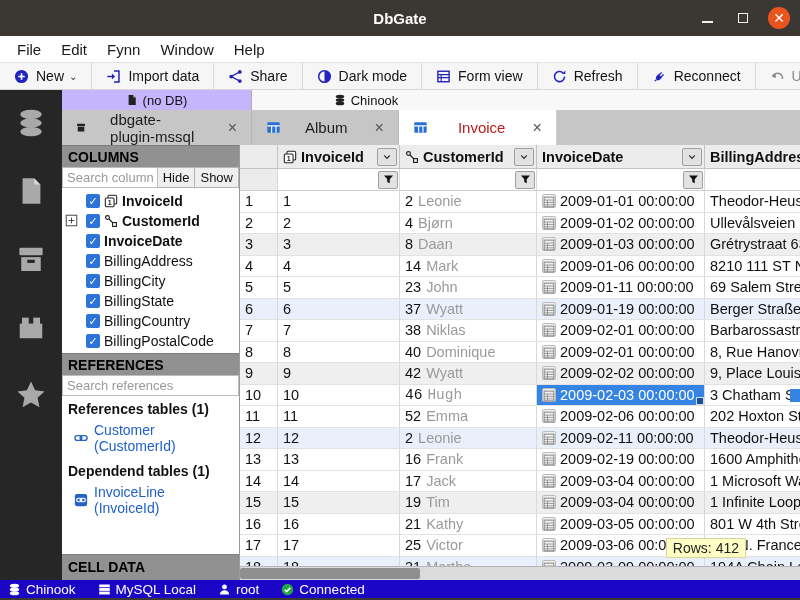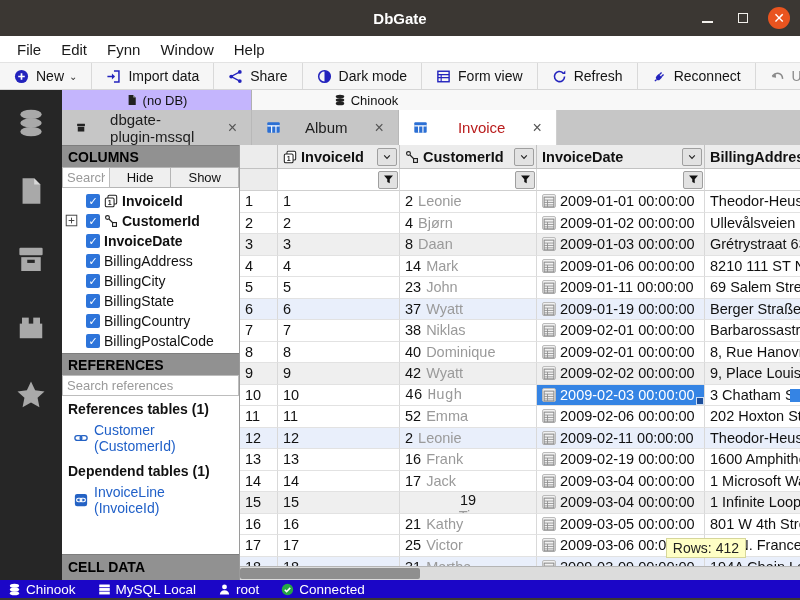--- a/index.html
+++ b/index.html
@@ -55,21 +55,21 @@
   .tab1-w { width:190px; }
 
   .body { flex:1 1 auto; display:flex; min-height:0; }
 
   
   .leftpanel { width:178px; background:#fff; border-right:1px solid #9a9a9a; display:flex; flex-direction:column; flex:0 0 auto; overflow:hidden; }
   .panel-header { background:#919191; color:#000; font-weight:bold; font-size:14px; padding:3px 6px; height:22px; flex:0 0 auto; border-top:1px solid #7e7e7e; }
   .search-row { display:flex; height:21px; flex:0 0 auto; }
   .search-input { flex:1; min-width:0; border:1px solid #bdbdbd; font-size:13px; padding:1px 4px; font-family:inherit; color:#333; }
   .search-input::placeholder { color:#9a9a9a; }
-  .mini-btn { background:#efefef; border:1px solid #b5b5b5; border-left:none; font-size:13px; padding:0 17px; color:#111; }
+  .mini-btn { background:#efefef; border:1px solid #b5b5b5; border-left:none; font-size:13px; padding:0 5px; color:#111; }
   .col-list { padding:3px 0 2px 0; }
   .col-item { height:20px; display:flex; align-items:center; gap:4px; padding-left:24px; position:relative; font-size:14px; }
   .col-item.bold { font-weight:bold; }
   .expander { position:absolute; left:3px; top:3px; width:13px; height:13px; color:#444; }
   .expander svg { width:100%; height:100%; }
   .checkbox { width:14px; height:14px; background:#2d74da; border-radius:2px; color:#fff; font-size:11px; display:flex; align-items:center; justify-content:center; flex:0 0 auto; }
   .key-icon { width:14px; height:14px; color:#222; flex:0 0 auto; }
   .key-icon svg { width:100%; height:100%; }
   .ref-section { padding:2px 4px; }
   .ref-heading { font-weight:bold; font-size:14px; padding:3px 2px; }
@@ -688,21 +688,21 @@
                       <rect x="1.5" y="1.5" width="13" height="13" fill="none" stroke="currentColor" stroke-width="1.4"></rect>
                       <path d="M1.5 5.4h13M1.5 8.6h13M1.5 11.8h13M6 5.4v9.1" stroke="currentColor" stroke-width="1.1" fill="none"></path>
                     </svg></span>
                   <span>2009-03-04 00:00:00</span>
                 </div>
                 <div class="gc" style="width: 200px;">1 Microsoft Way</div>
               </div>
               <div class="g-row stripe-gray">
                 <div class="gc numcol" style="width: 38px;">15</div>
                 <div class="gc" style="width: 122px;">15</div>
-                <div class="gc" style="width: 137px; flex-direction: column;">
+                <div class="gc" style="width: 137px;">
                   <span>19</span>
                   <span class="hint">Tim</span>
                 </div>
                 <div class="gc cell-date" style="width: 168px;">
                   <span class="date-icon"><svg viewBox="0 0 16 16" xmlns="http://www.w3.org/2000/svg">
                       <rect x="1.5" y="1.5" width="13" height="13" fill="none" stroke="currentColor" stroke-width="1.4"></rect>
                       <path d="M1.5 5.4h13M1.5 8.6h13M1.5 11.8h13M6 5.4v9.1" stroke="currentColor" stroke-width="1.1" fill="none"></path>
                     </svg></span>
                   <span>2009-03-04 00:00:00</span>
                 </div>

